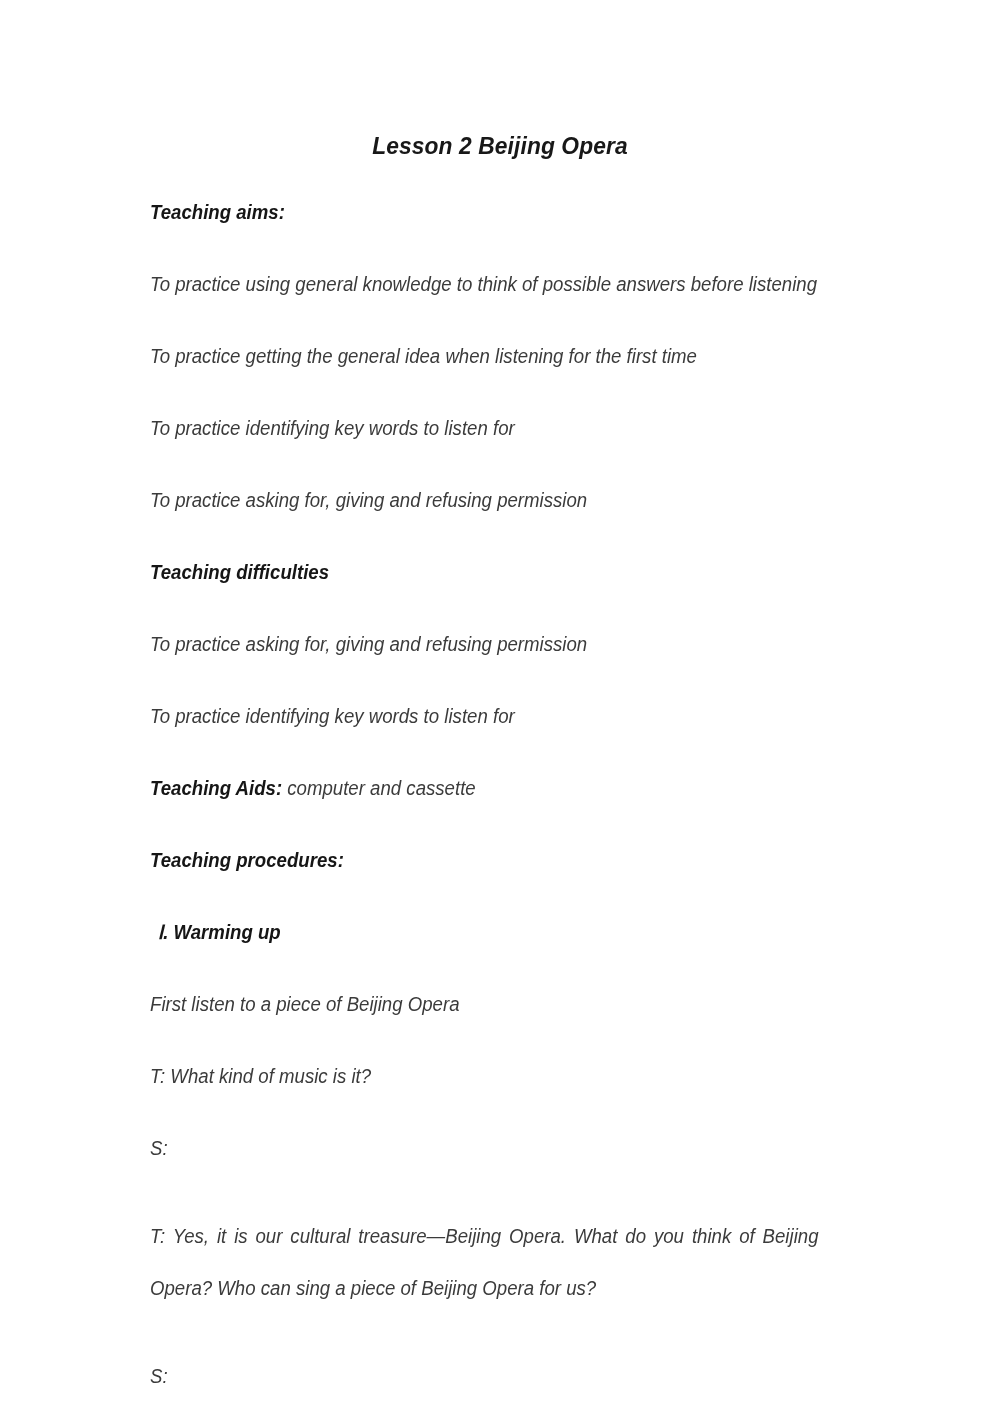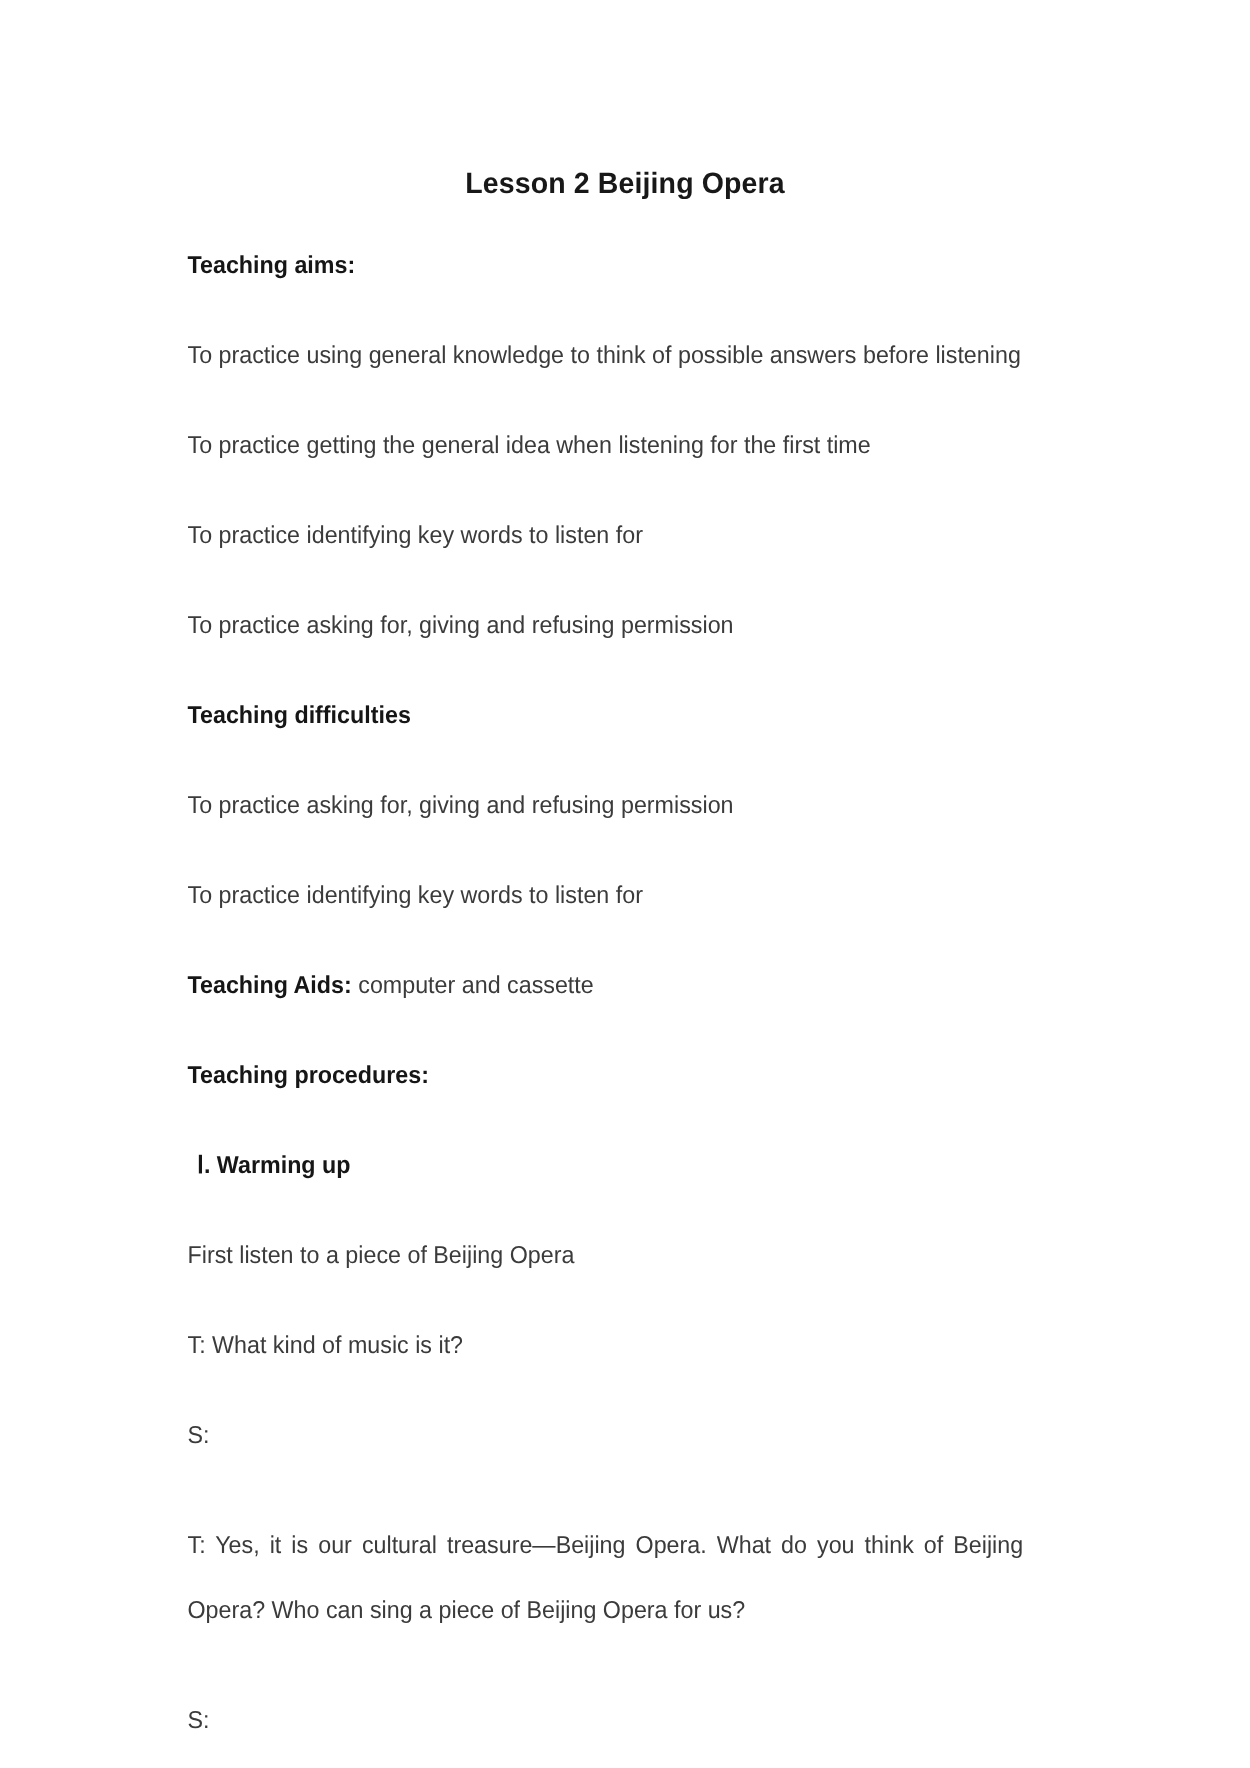--- a/index.html
+++ b/index.html
@@ -19,20 +19,21 @@
     height: 1414px;
     background: #ffffff;
     box-sizing: border-box;
     overflow: hidden;
   }
   #content {
     position: absolute;
     left: 150px;
     top: 0;
     width: 700px;
+    font-style: italic;
   }
   .doc-title {
     text-align: center;
     font-size: 23.5px;
     font-weight: bold;
     color: #181818;
     letter-spacing: 0.1px;
     margin: 0;
     padding-top: 130px;
     line-height: 32px;

